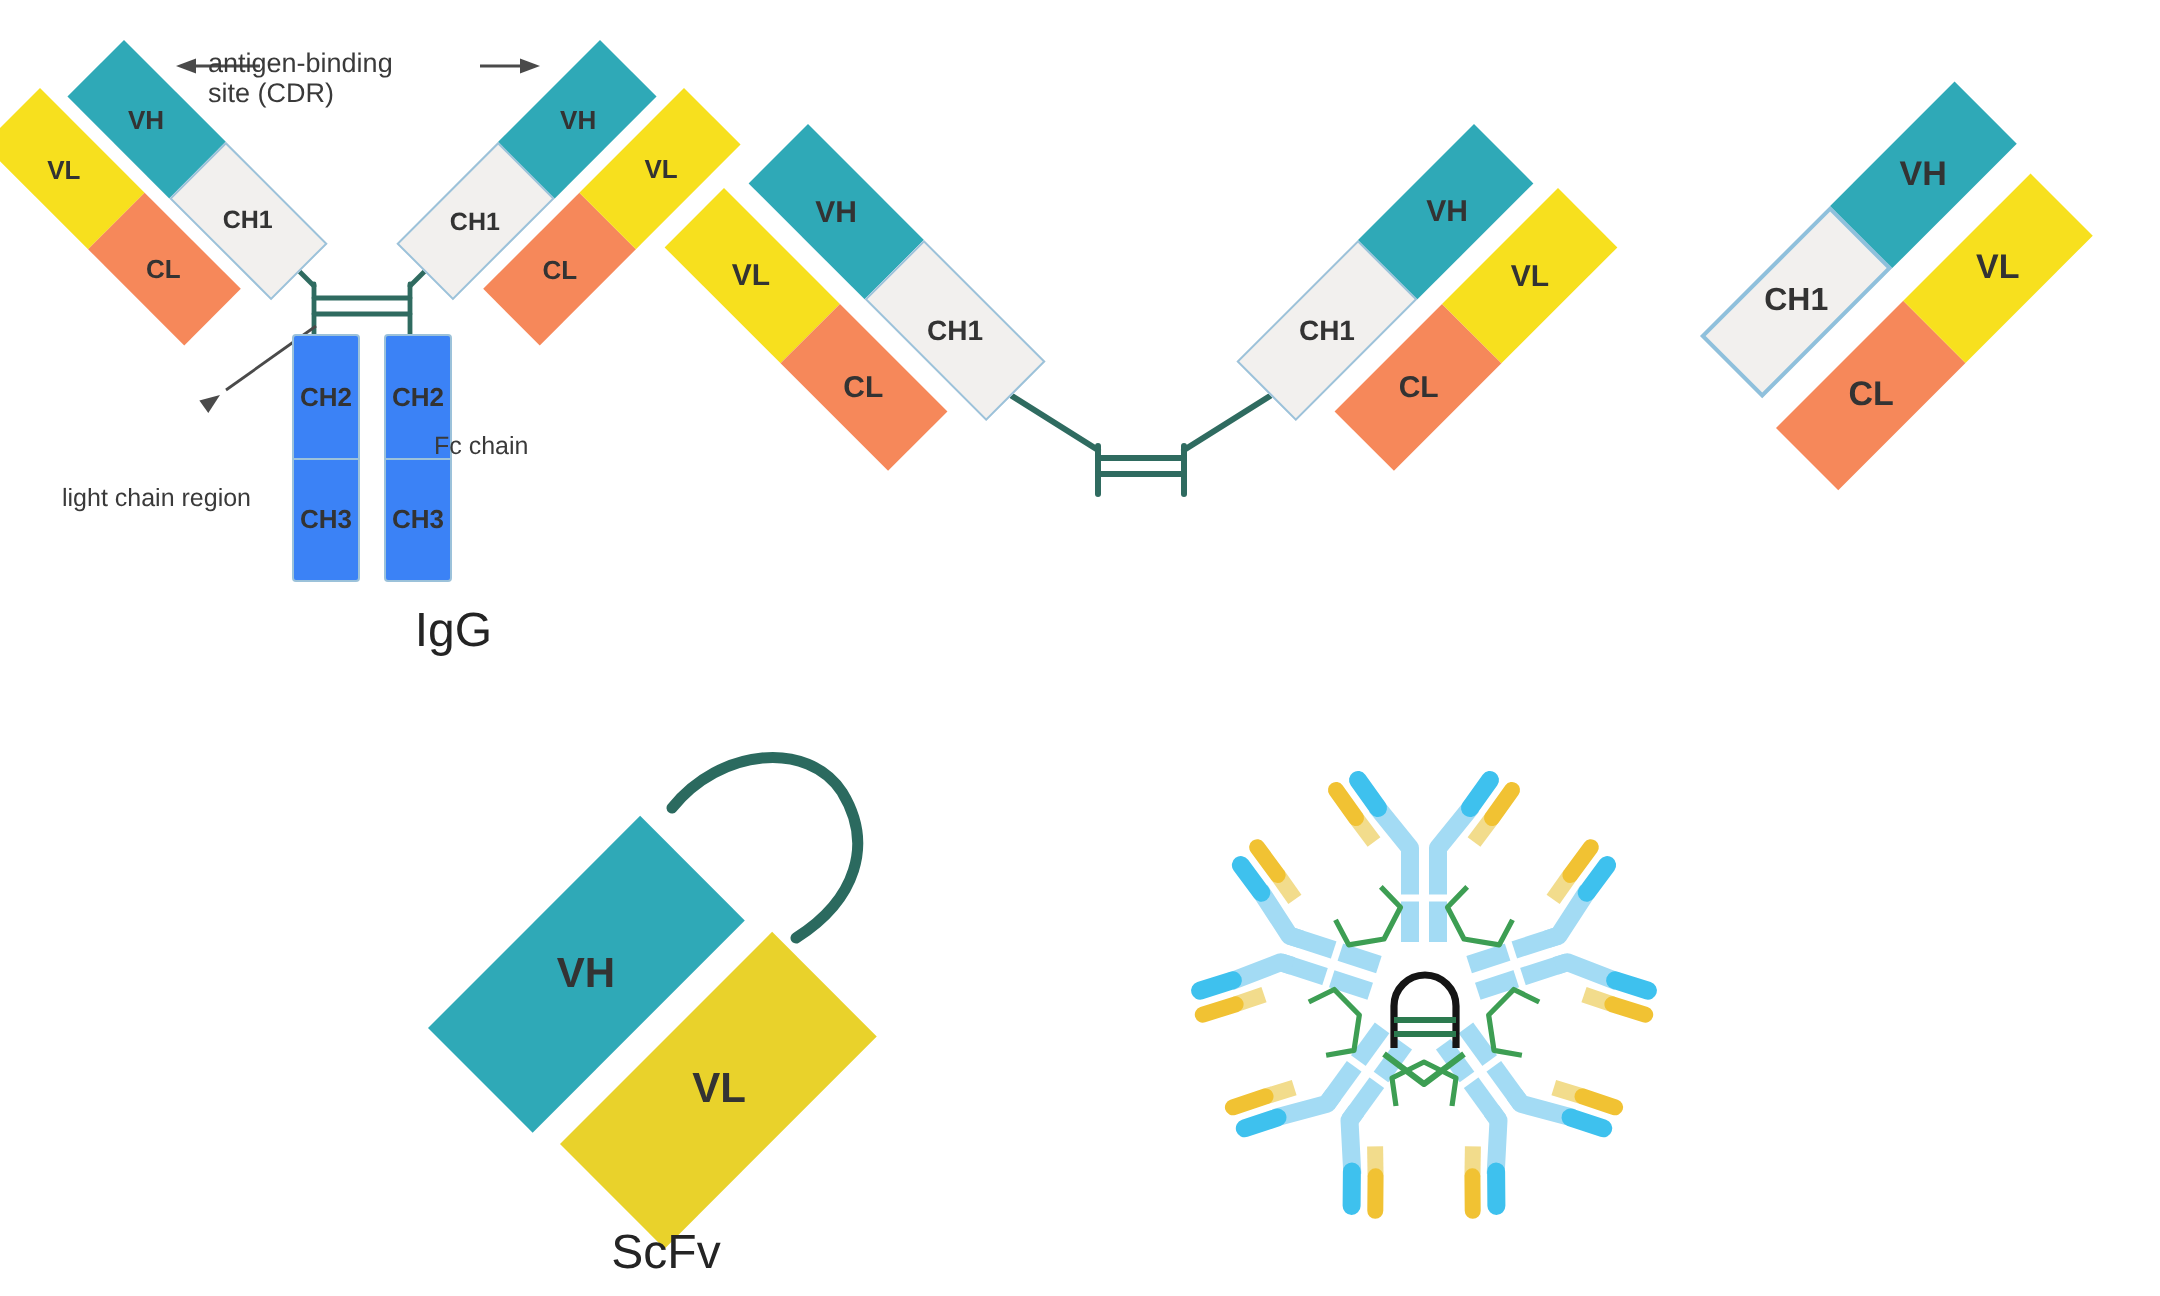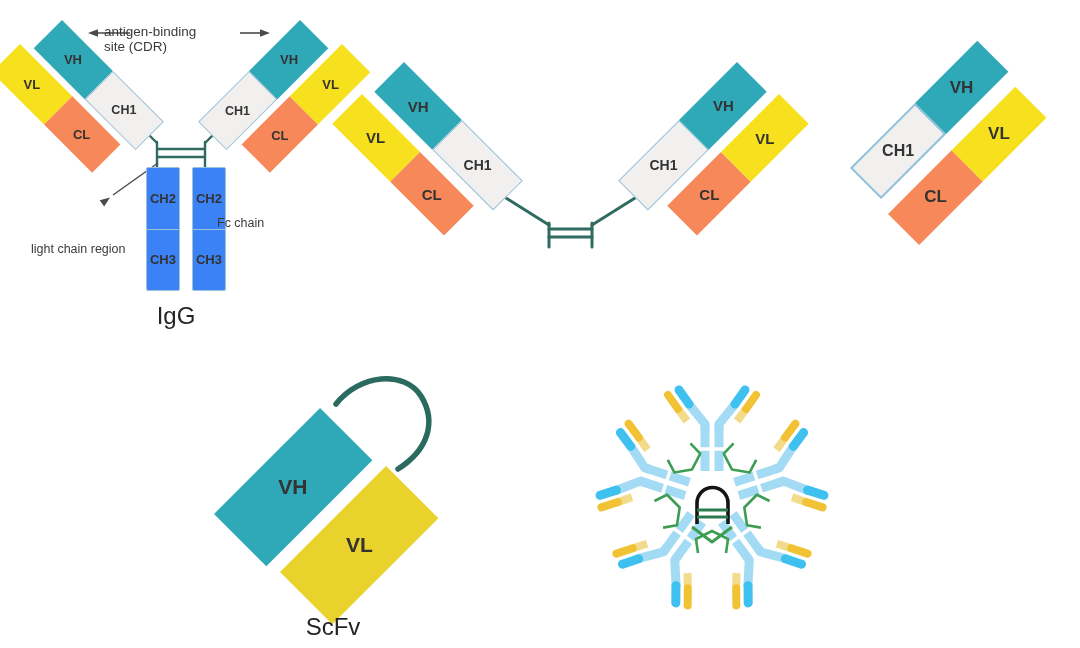--- a/index.html
+++ b/index.html
@@ -218,21 +218,21 @@
         <span>CH3</span>
       </div>
   </div>
 
   <div class="note" style="left:104px; top:24px; width:160px; font-size:13.5px;">
     <div>antigen-binding</div>
     <div>site (CDR)</div>
   </div>
   <div class="note" style="left:31px; top:206px; width:122px; font-size:12.5px;margin-top:36px;">light chain region</div>
   <div class="note" style="left:217px; top:216px; width:80px; font-size:12.5px;">Fc chain</div>
-  <div class="caption" style="left:106px; top:302px;">IgG</div>
+  <div class="caption" style="left:106px; top:302px;text-align:right;">IgG</div>
 
   <div class="strand r45" style="left:362px; top:94px;">
     <div class="seg c-vl" style="width:82px; height:42px;">
         <span style="font-size:15px;">VL</span>
       </div>
     <div class="seg c-cl" style="width:76px; height:42px;">
         <span style="font-size:15px;">CL</span>
       </div>
   </div>
   <div class="strand r45" style="left:404px; top:62px;">

